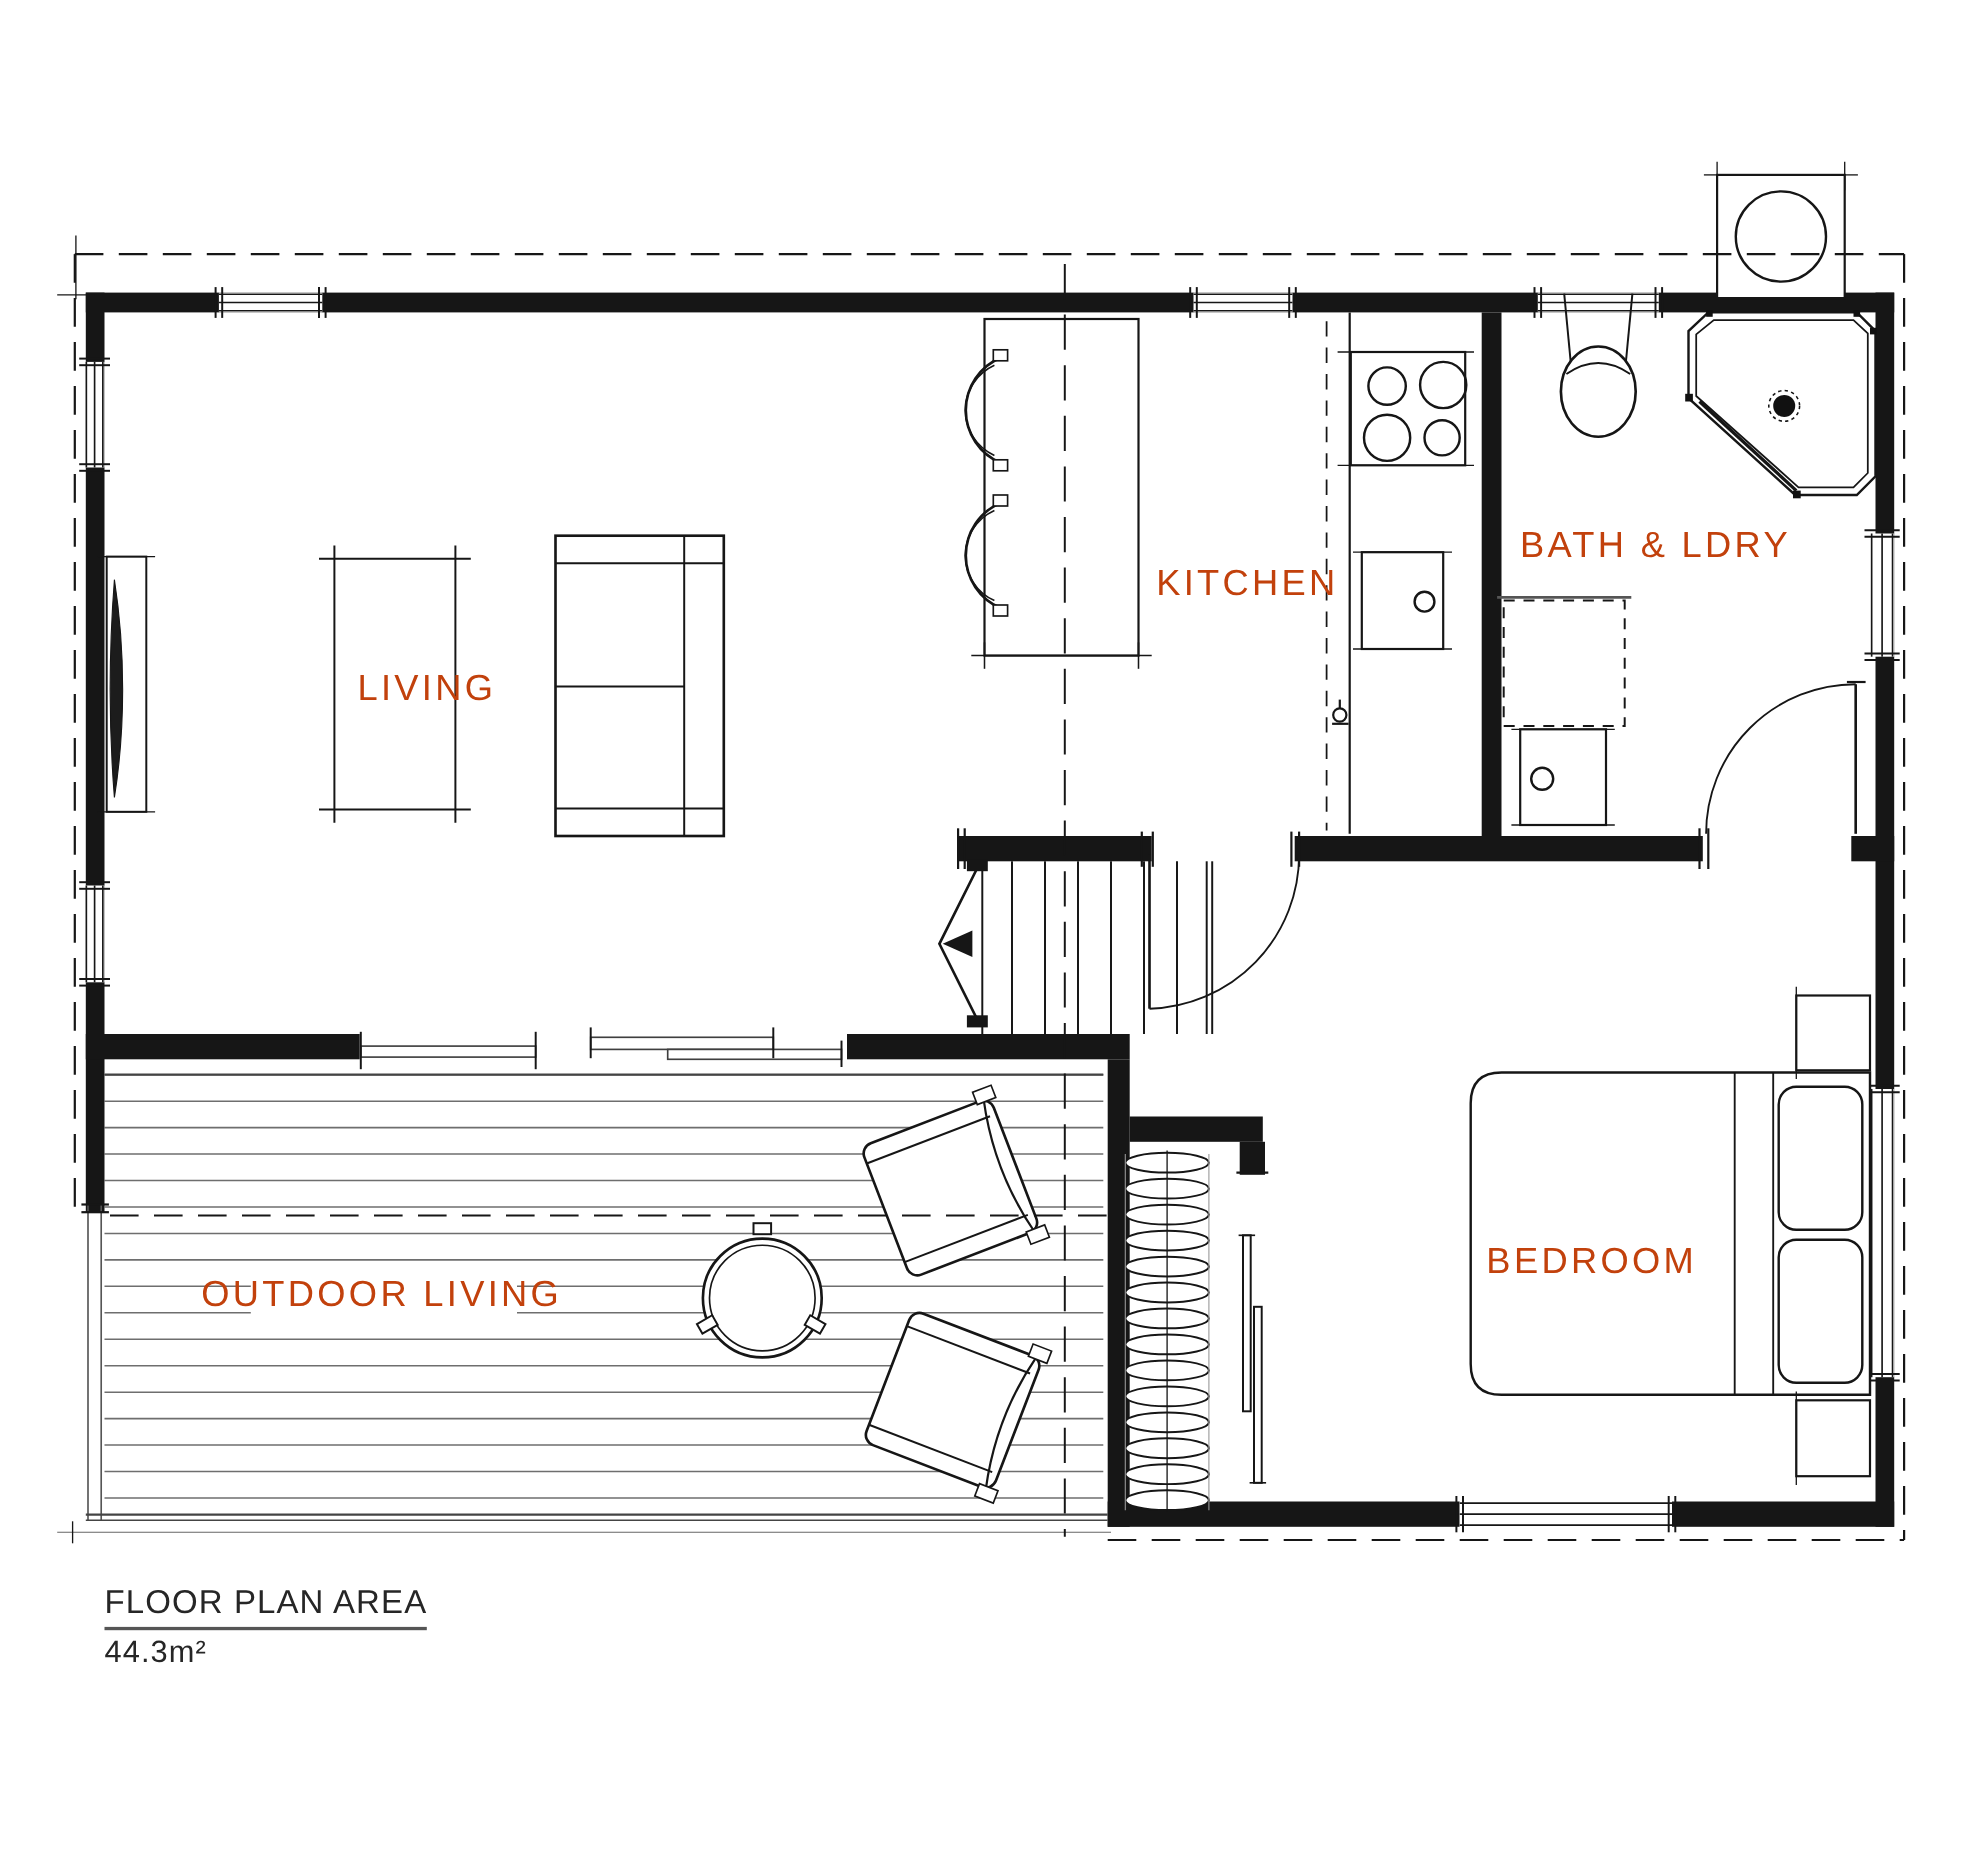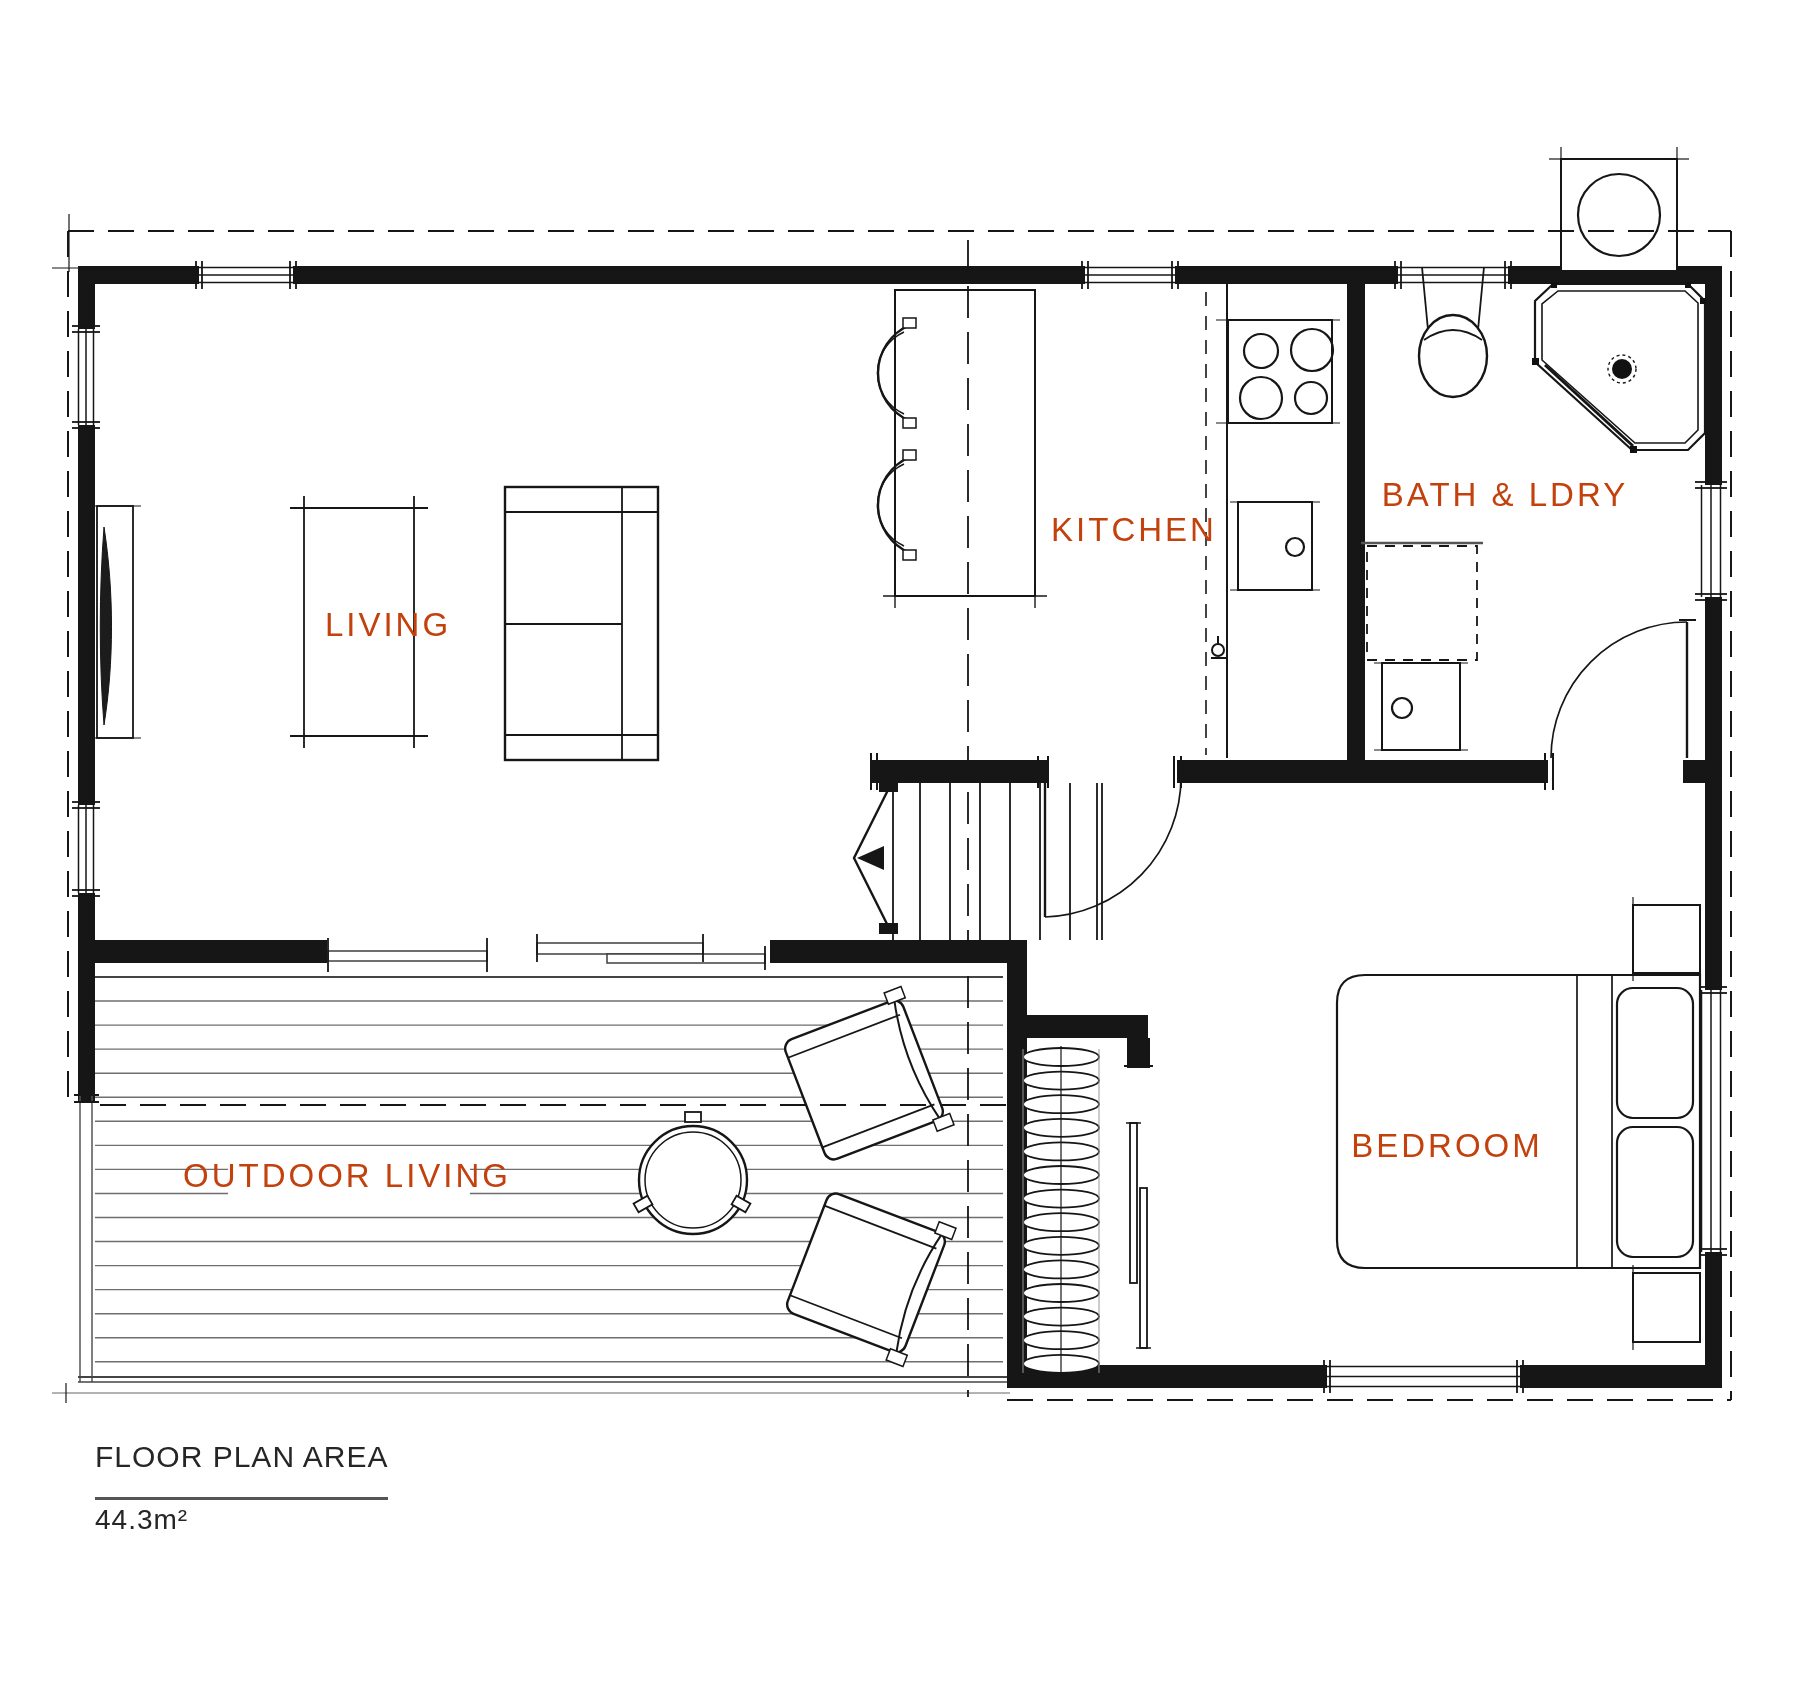--- a/index.html
+++ b/index.html
@@ -3,21 +3,21 @@
 <meta charset="utf-8">
 <style>
   html,body{margin:0;padding:0;background:#fff;}
   .canvas{position:relative;width:1800px;height:1693px;background:#ffffff;overflow:hidden;
           font-family:"Liberation Sans",sans-serif;}
   svg{position:absolute;left:0;top:0;}
   .room-label{position:absolute;transform:translate(-50%,-50%);font-size:33px;font-weight:500;
               letter-spacing:3px;color:#c2410c;white-space:nowrap;}
   .footer{position:absolute;left:95px;top:1440px;color:#262626;}
   .footer .t{font-size:30px;font-weight:500;letter-spacing:1px;border-bottom:3px solid #555;
-             padding-bottom:23px;}
+             padding-bottom:5px;}
   .footer .a{font-size:28px;text-align:left;margin-top:4px;letter-spacing:1px;}
 </style>
 </head>
 <body>
 
 <div class="canvas">
   <svg id="plan" width="1800" height="1693" viewBox="0 0 1800 1693">
       <line x1="95" y1="977" x2="1003" y2="977" stroke="#6e6e6e" stroke-width="1.4" fill="none"></line>
       <line x1="95" y1="1001.05" x2="1003" y2="1001.05" stroke="#6e6e6e" stroke-width="1.4" fill="none"></line>
       <line x1="95" y1="1025.1" x2="1003" y2="1025.1" stroke="#6e6e6e" stroke-width="1.4" fill="none"></line>

